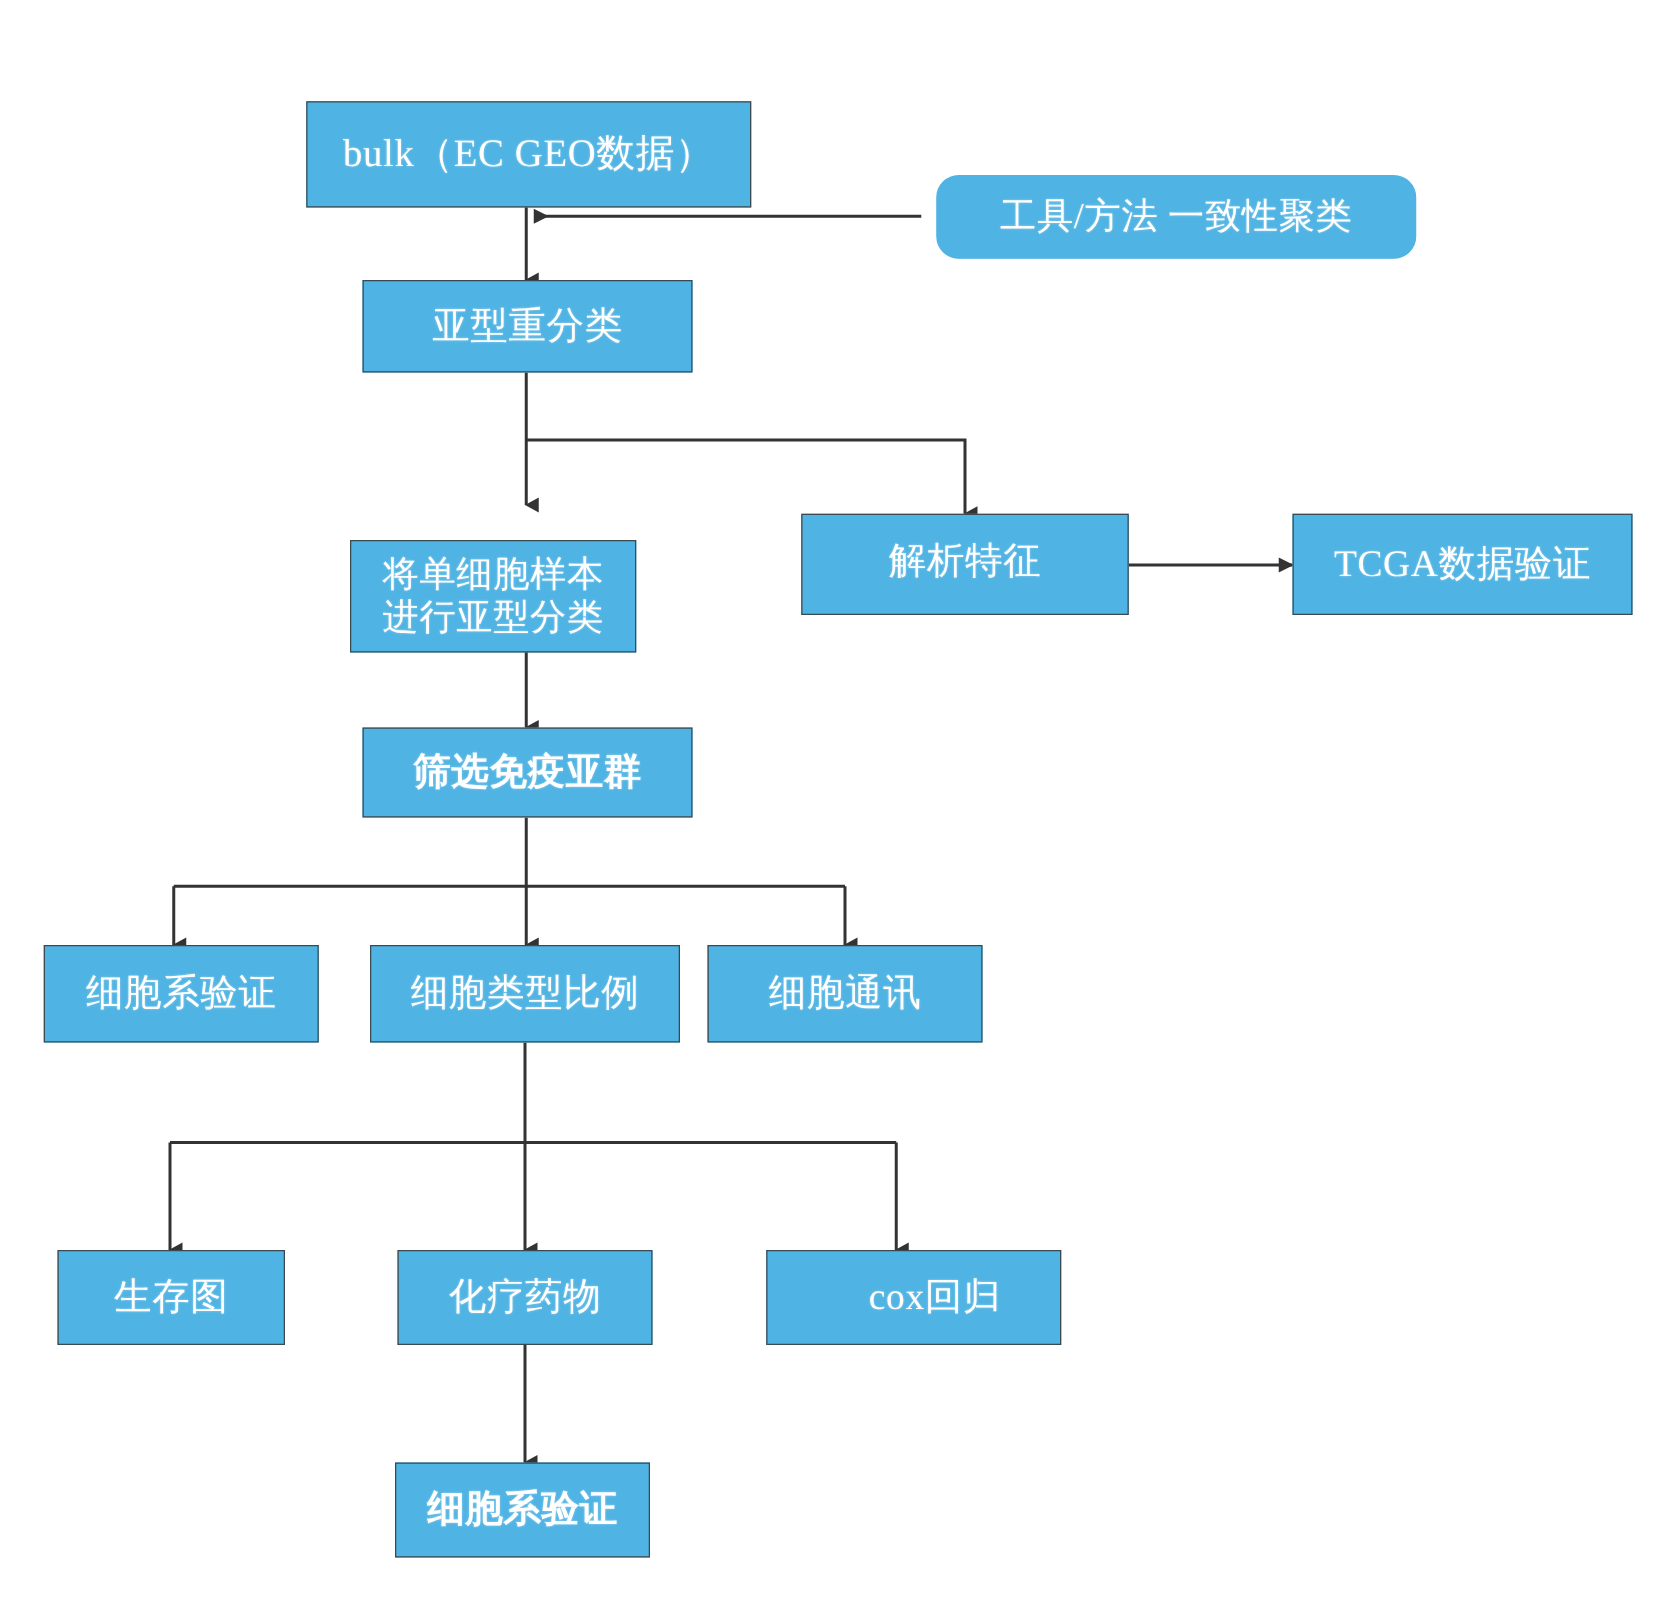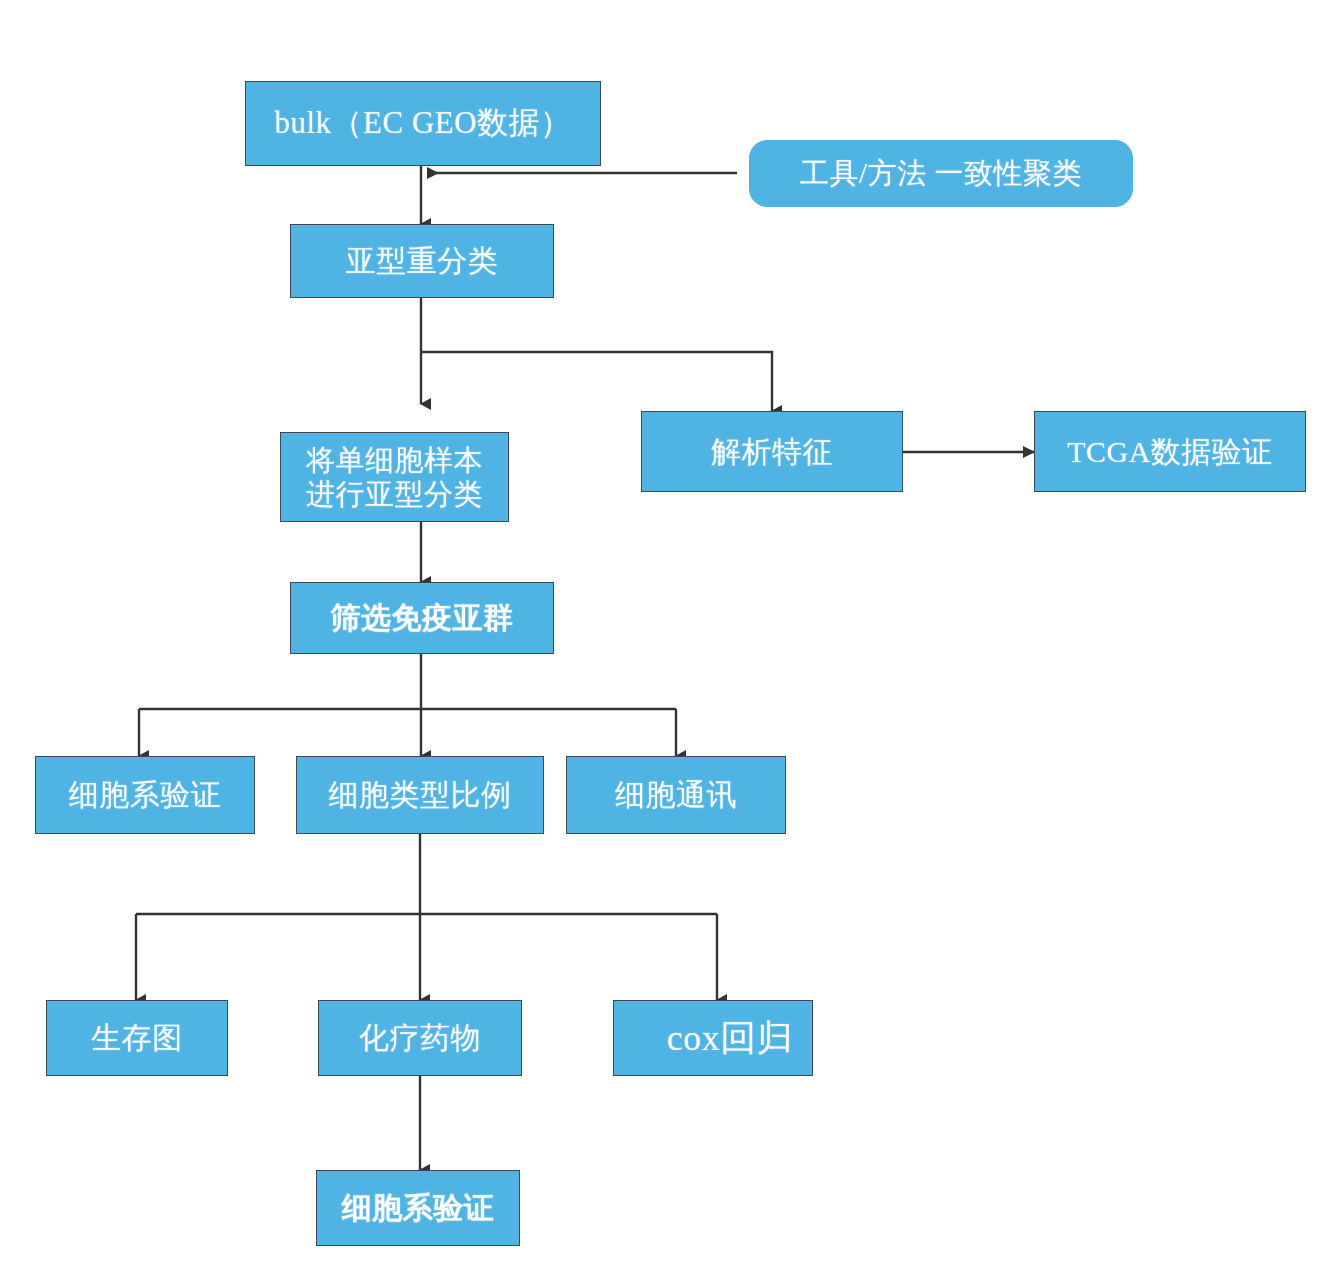--- a/index.html
+++ b/index.html
@@ -108,21 +108,21 @@
       <div class="node rounded" style="left: 737px; top: 140px; width: 384px; height: 67px; font-size: 29px; margin-left: 12px;">
         <span class="lbl">工具/方法 一致性聚类</span>
       </div>
       <div class="node" style="left: 290px; top: 224px; width: 264px; height: 74px; font-size: 30px;">
         <span class="lbl">亚型重分类</span>
       </div>
       <div class="node" style="left: 280px; top: 404px; width: 229px; height: 90px; font-size: 29px; margin-top: 28px;">
         <span class="lbl">将单细胞样本
 进行亚型分类</span>
       </div>
-      <div class="node" style="left: 641px; top: 411px; width: 262px; height: 81px; font-size: 30px;">
+      <div class="node" style="left: 641px; top: 411px; width: 262px; height: 81px; font-size: 30px; font-family: Liberation Mono, monospace;">
         <span class="lbl">解析特征</span>
       </div>
       <div class="node" style="left: 1034px; top: 411px; width: 272px; height: 81px; font-size: 30px;">
         <span class="lbl">TCGA数据验证</span>
       </div>
       <div class="node" style="left: 290px; top: 582px; width: 264px; height: 72px; font-size: 30px; font-weight: bold;">
         <span class="lbl">筛选免疫亚群</span>
       </div>
       <div class="node" style="left: 35px; top: 756px; width: 220px; height: 78px; font-size: 30px;">
         <span class="lbl">细胞系验证</span>
@@ -132,21 +132,21 @@
       </div>
       <div class="node" style="left: 566px; top: 756px; width: 220px; height: 78px; font-size: 30px;">
         <span class="lbl">细胞通讯</span>
       </div>
       <div class="node" style="left: 46px; top: 1000px; width: 182px; height: 76px; font-size: 30px;">
         <span class="lbl">生存图</span>
       </div>
       <div class="node" style="left: 318px; top: 1000px; width: 204px; height: 76px; font-size: 30px;">
         <span class="lbl">化疗药物</span>
       </div>
-      <div class="node" style="left: 613px; top: 1000px; width: 200px; height: 76px; font-size: 36px; padding-left: 34px;">
+      <div class="node" style="left: 613px; top: 1000px; width: 236px; height: 76px; font-size: 30px; padding-left: 34px;">
         <span class="lbl">cox回归</span>
       </div>
       <div class="node" style="left: 316px; top: 1170px; width: 204px; height: 76px; font-size: 30px; font-weight: bold;">
         <span class="lbl">细胞系验证</span>
       </div>
     </div>
 
 </div>
 
 </body></html>

